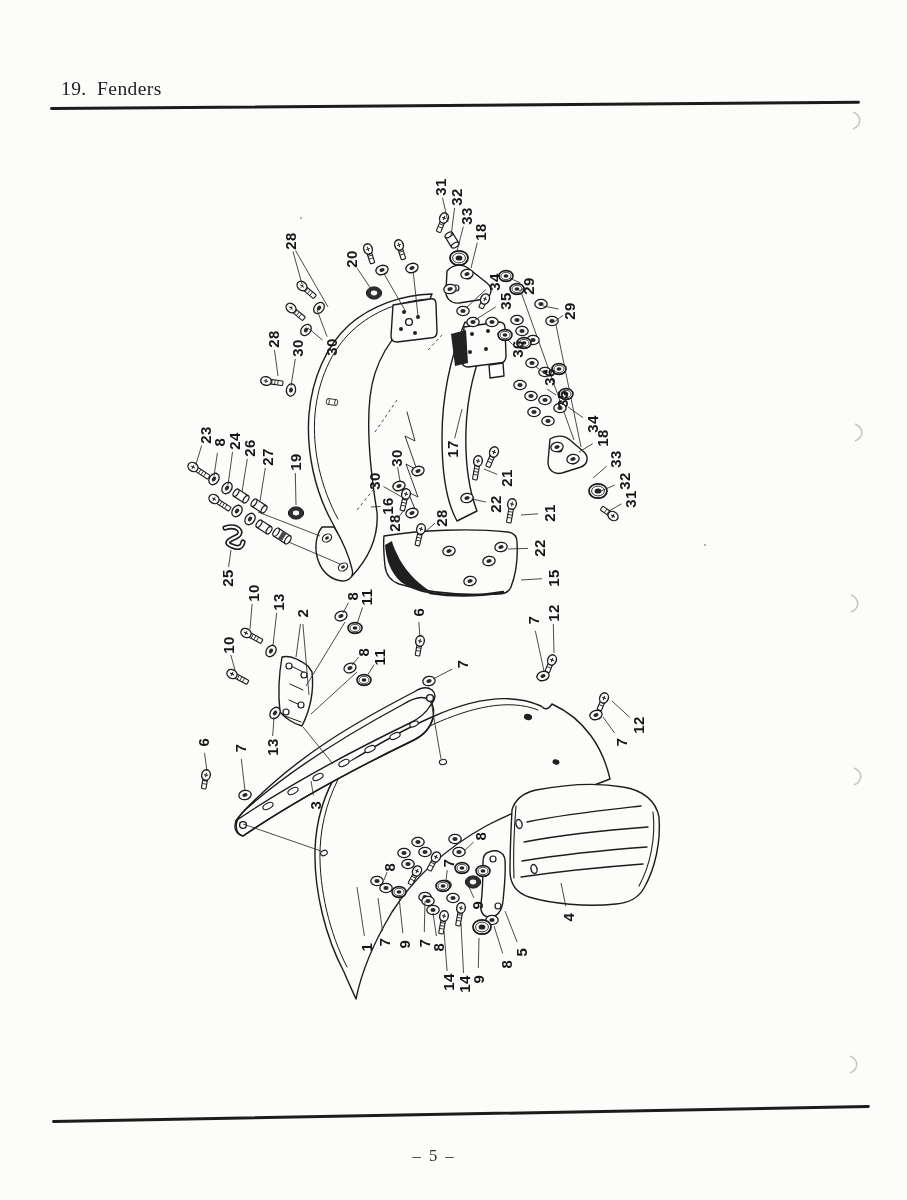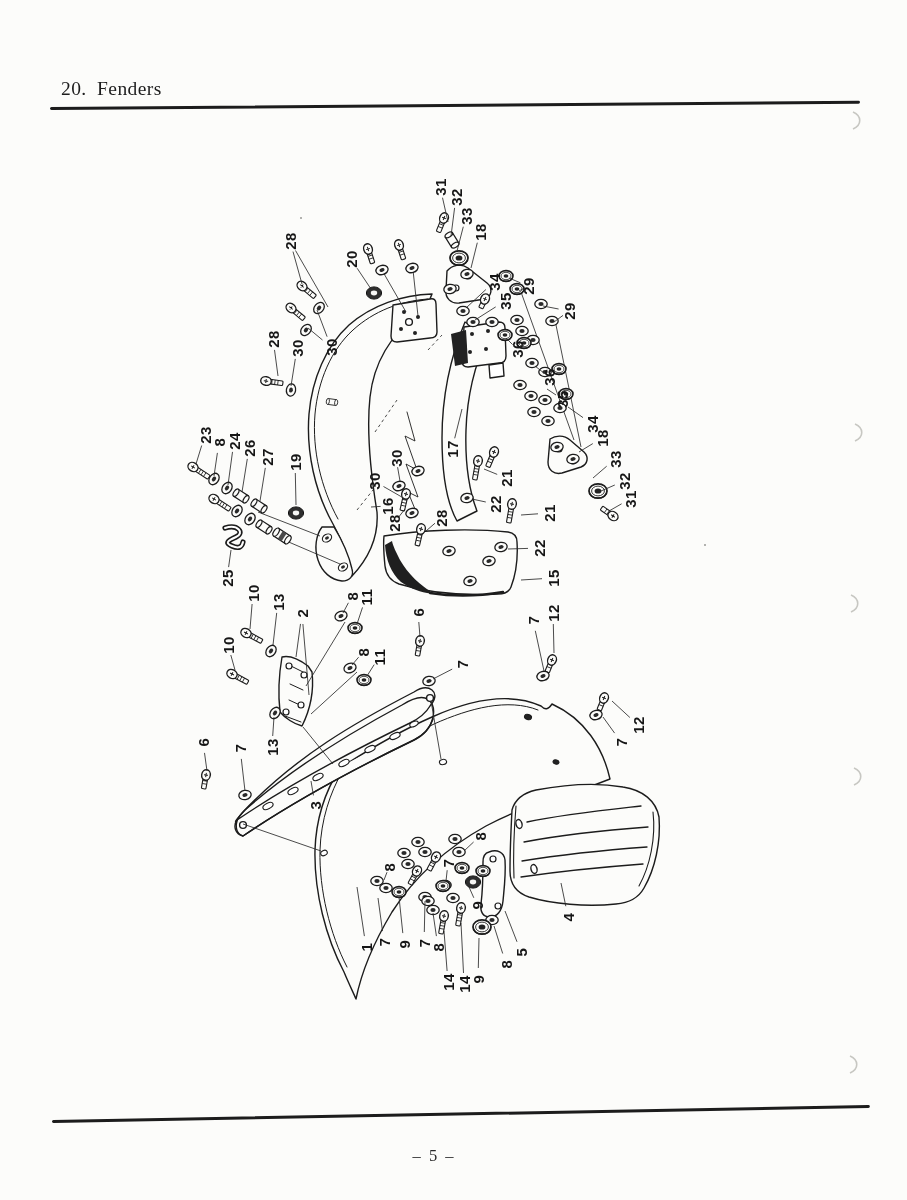--- a/index.html
+++ b/index.html
@@ -14,21 +14,21 @@
   .ftr-num{position:absolute;left:0;top:1146px;width:868px;text-align:center;font-size:16.5px;
         letter-spacing:2px;color:#2a2a2a;}
   svg{position:absolute;left:0;top:0;}
   .lbl{font-family:"Liberation Sans",sans-serif;font-weight:bold;font-size:15px;fill:#161616;letter-spacing:.5px;}
 </style>
 </head>
 <body>
 
 <div class="page">
 
-  <div class="hdr-title">20.  Fenders</div>
+  <div class="hdr-title">19.  Fenders</div>
   <div class="hdr-rule"></div>
 
   <svg id="diagram" width="907" height="1200" viewBox="0 0 907 1200">
     <g id="parts" stroke="#1c1c1c" fill="none" stroke-width="1.4" stroke-linejoin="round" stroke-linecap="round">
 
       <path fill="#fcfcfa" d="M432,294 C402,295 372,305 349,325 C326,346 312,379 309,414 C306,452 315,492 333,524
            C341,539 349,555 347,569 L352,576 C366,561 379,540 377,512 C371,475 366,434 370,397
            C374,362 391,335 415,318 C424,311 429,303 432,294 Z"></path>
       <path stroke-width="1" d="M428,299 C400,301 374,311 353,330 C331,350 318,381 315,414 C312,450 321,488 338,519"></path>
       <path fill="#fcfcfa" d="M322,527 C316,535 314,548 318,560 C322,572 331,580 342,581 C350,581 354,576 352,569

